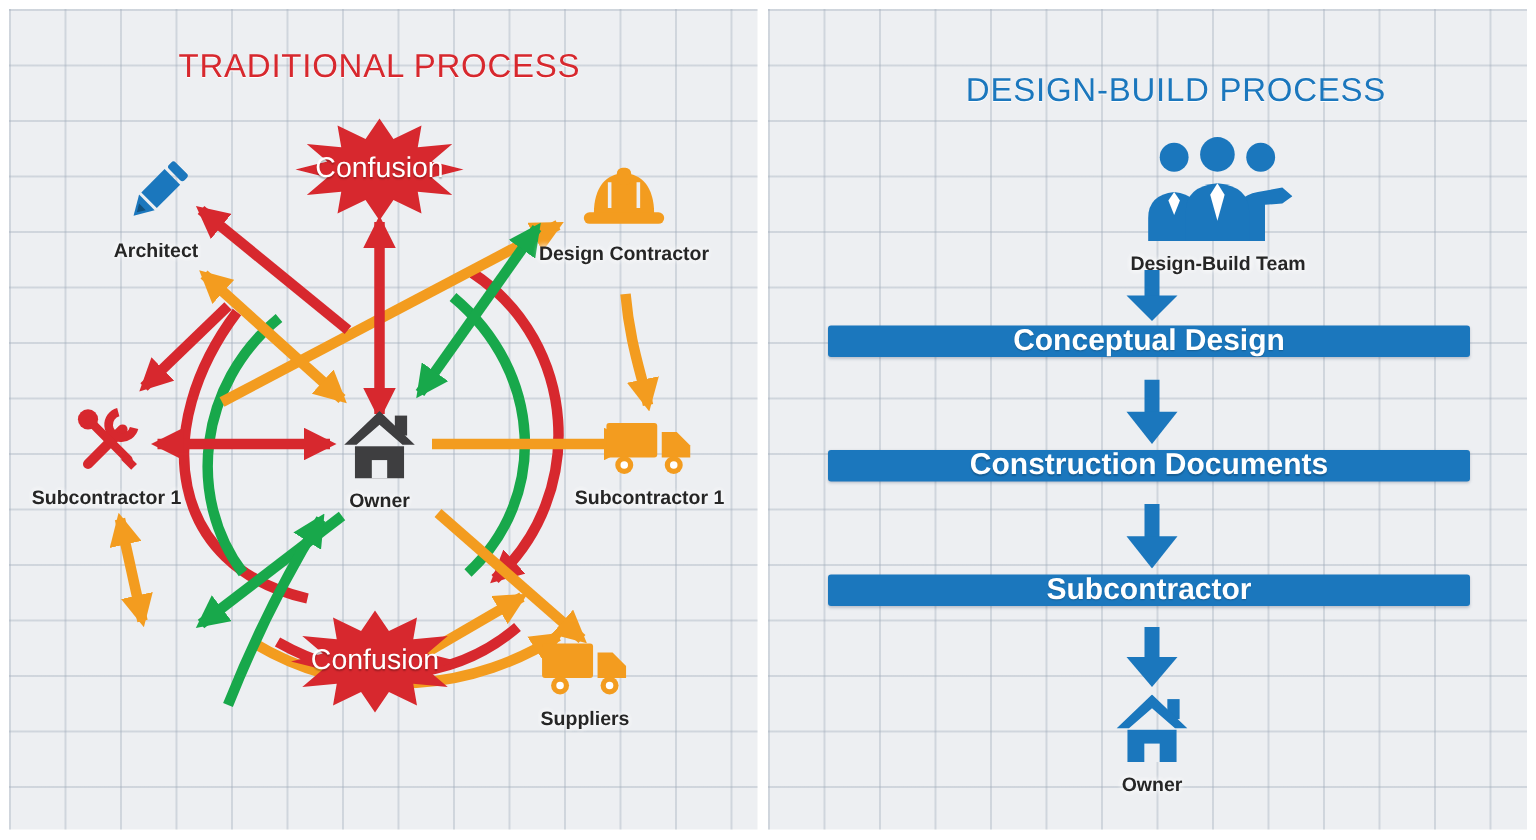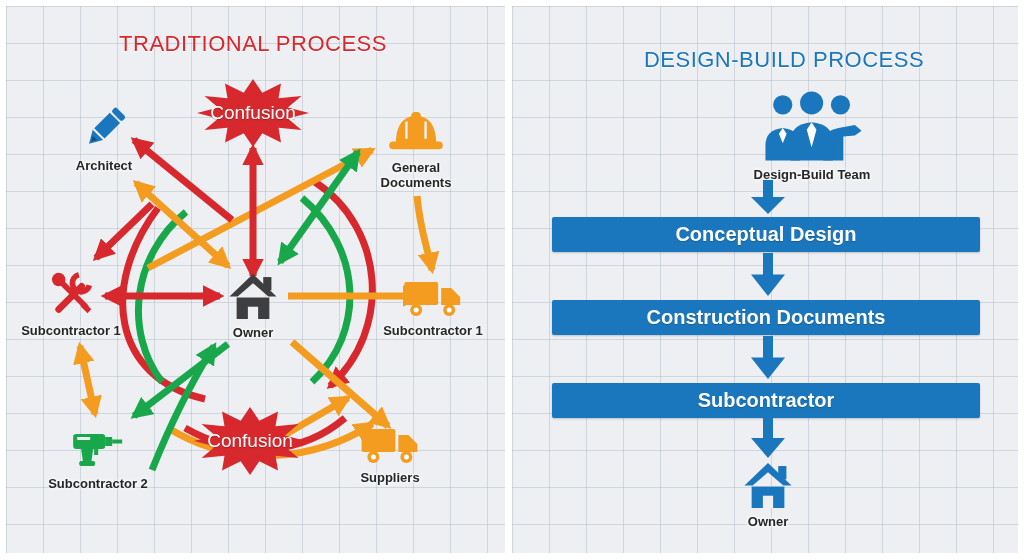--- a/index.html
+++ b/index.html
@@ -17,21 +17,21 @@
   .title.blue{color:#1b77bd;}
   .node{position:absolute;transform:translateX(-50%);text-align:center;}
   .node figcaption{margin-top:3px;font-weight:700;font-size:13px;color:#262626;line-height:1.12;
          text-shadow:0 0 4px #fff,0 0 4px #fff;white-space:pre-line;}
   .node.gc figcaption{width:118px;margin-left:auto;margin-right:auto;}
   .tangle{position:absolute;left:0;top:0;}
   .burst{position:absolute;transform:translate(-50%,-50%);}
   .burst span{position:absolute;left:0;top:0;width:100%;height:100%;display:flex;
          align-items:center;justify-content:center;color:#fff;font-weight:400;font-size:19px;
          text-shadow:0 1px 1px rgba(0,0,0,.25);}
-  .bar{position:absolute;left:552px;width:428px;height:35px;background:#1b77bd;border-radius:2px;
+  .bar{position:absolute;left:552px;width:428px;height:21px;background:#1b77bd;border-radius:2px;
        color:#fff;font-weight:700;font-size:20px;display:flex;align-items:center;justify-content:center;
        text-shadow:0 1px 1px rgba(0,0,0,.22);box-shadow:0 1px 2px rgba(40,60,90,.25);}
   .flow-arrow{position:absolute;left:750px;width:36px;}
 </style>
 </head>
 <body>
 
 <div class="stage">
   <div class="panel left"></div>
   <div class="panel right"></div>
@@ -105,21 +105,21 @@
     <figcaption>Architect</figcaption>
   </figure>
 
   <figure class="node gc" style="left:416px;top:110px;margin:0;">
     <svg width="58" height="44" viewBox="0 0 60 46">
       <path d="M9 34 C9 15 18 6 30 6 C42 6 51 15 51 34 Z" fill="#f39c1f"></path>
       <path d="M20 12 V30 M40 12 V30" stroke="#edeff2" stroke-width="2.5" fill="none"></path>
       <rect x="25" y="2" width="10" height="12" rx="4" fill="#f39c1f"></rect>
       <rect x="2" y="33" width="56" height="8" rx="4" fill="#f39c1f"></rect>
     </svg>
-    <figcaption>General Documents</figcaption>
+    <figcaption>Design Contractor</figcaption>
   </figure>
 
   <figure class="node" style="left:71px;top:269px;margin:0;">
     <svg width="48" height="48" viewBox="0 0 50 50">
       <path d="M12 42 L36 18" stroke="#d7282e" stroke-width="7" stroke-linecap="round" fill="none"></path>
       <path d="M44 17 a9 9 0 1 1 -11 -11" stroke="#d7282e" stroke-width="6" fill="none"></path>
       <circle cx="12" cy="11" r="7" fill="#d7282e"></circle>
       <path d="M13 12 L40 39" stroke="#d7282e" stroke-width="6" stroke-linecap="round" fill="none"></path>
       <polygon points="39,35 46,42 42,46 35,39" fill="#d7282e"></polygon>
     </svg>
@@ -145,34 +145,20 @@
         <path d="M37 9 h10 l9 9 v8 h-19 z"></path>
         <circle cx="12" cy="31" r="6"></circle>
           <circle cx="45" cy="31" r="6"></circle>
       </g>
       <circle cx="12" cy="31" r="2.5" fill="#fff"></circle>
         <circle cx="45" cy="31" r="2.5" fill="#fff"></circle>
     </svg>
     <figcaption>Subcontractor 1</figcaption>
   </figure>
 
-  <figure class="node" style="left:98px;top:428px;margin:0;">
-    <svg width="54" height="42" viewBox="0 0 54 42">
-      <g fill="#18a84b">
-        <rect x="2" y="6" width="32" height="15" rx="3"></rect>
-        <rect x="34" y="9" width="7" height="9"></rect>
-        <rect x="41" y="11.5" width="10" height="4"></rect>
-        <path d="M10 21 h12 l-2 14 h-8 z"></path>
-        <rect x="8" y="33" width="16" height="5" rx="2"></rect>
-        <rect x="23" y="21" width="4" height="6"></rect>
-      </g>
-      <rect x="6" y="9" width="13" height="3" fill="#edeff2"></rect>
-    </svg>
-    <figcaption>Subcontractor 2</figcaption>
-  </figure>
 
   <figure class="node" style="left:390px;top:426px;margin:0;">
     <svg width="58" height="38" viewBox="0 0 58 38">
       <g fill="#f39c1f">
         <rect x="0" y="3" width="34" height="23" rx="2"></rect>
         <path d="M37 9 h10 l9 9 v8 h-19 z"></path>
         <circle cx="12" cy="31" r="6"></circle>
           <circle cx="45" cy="31" r="6"></circle>
       </g>
       <circle cx="12" cy="31" r="2.5" fill="#fff"></circle>

